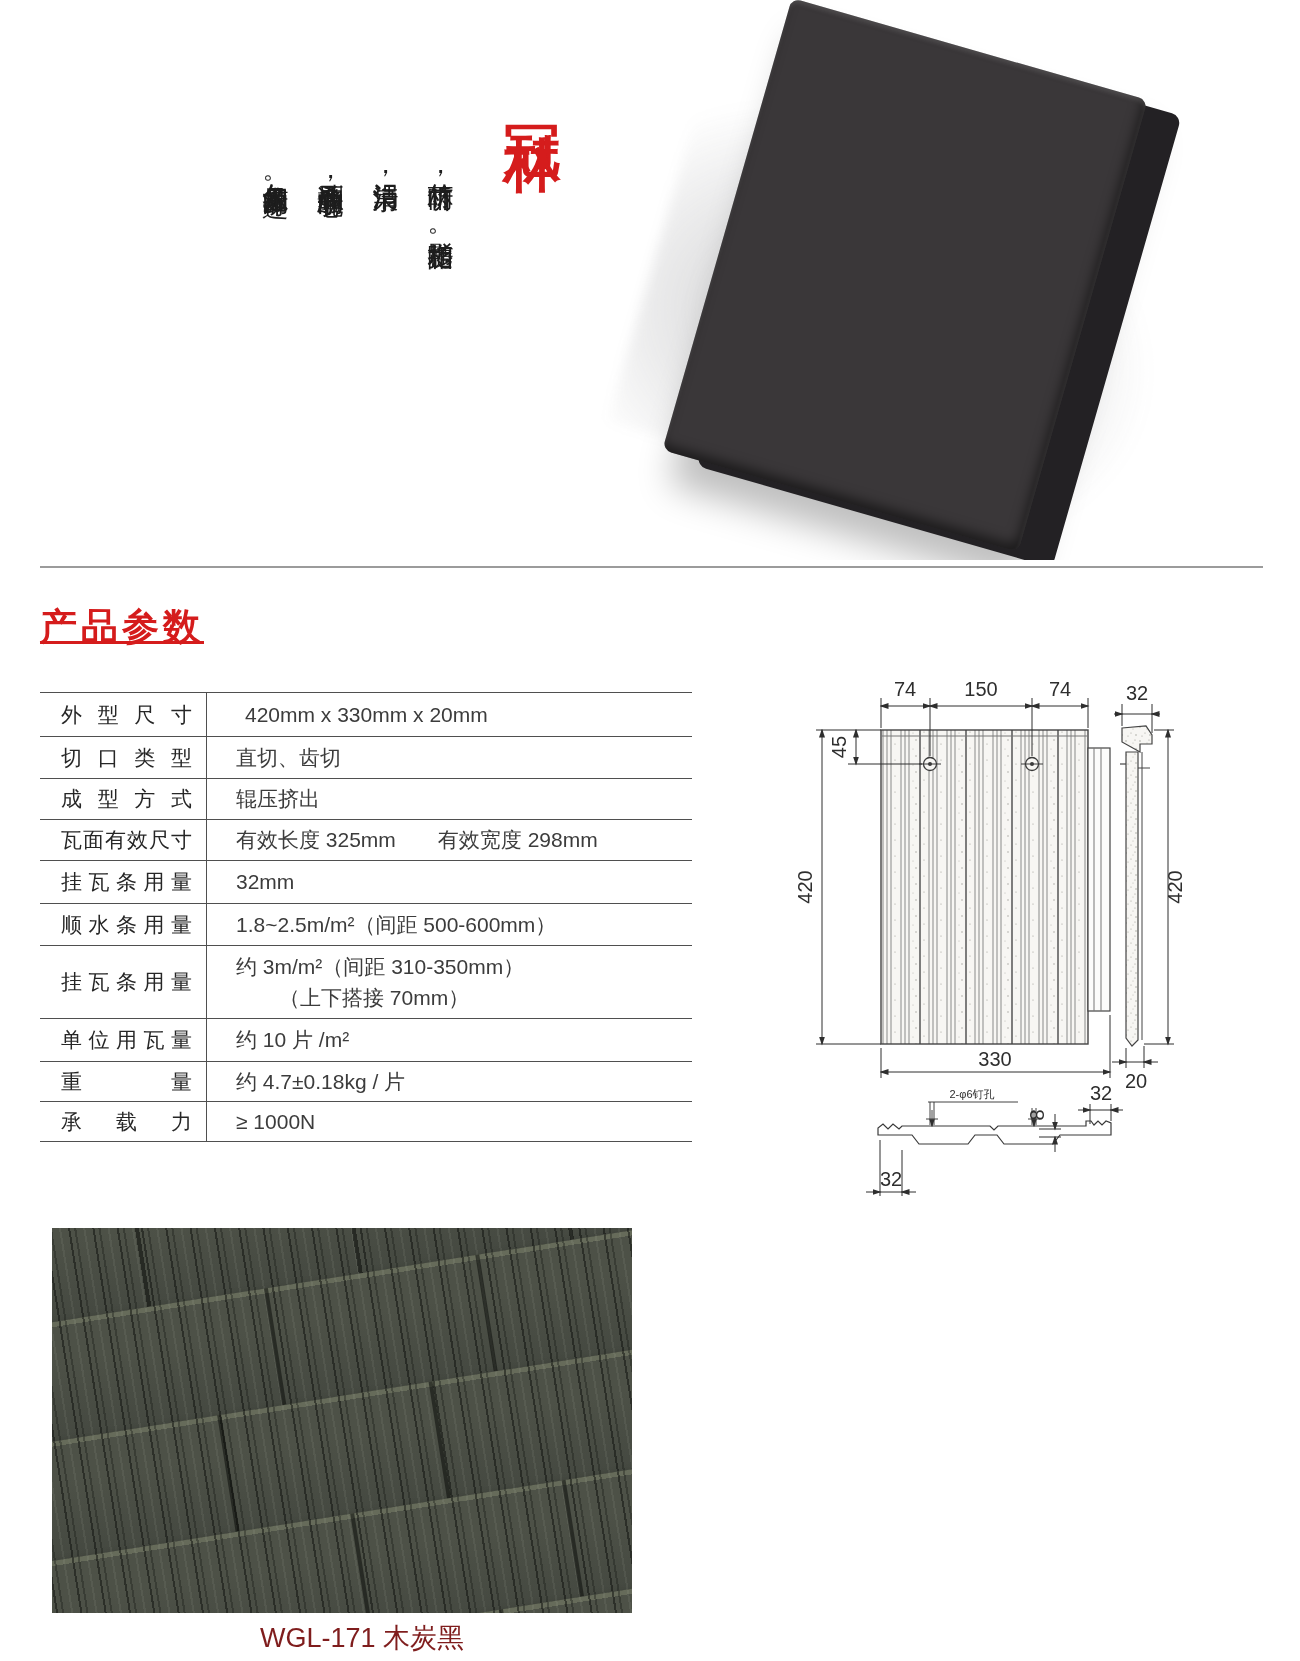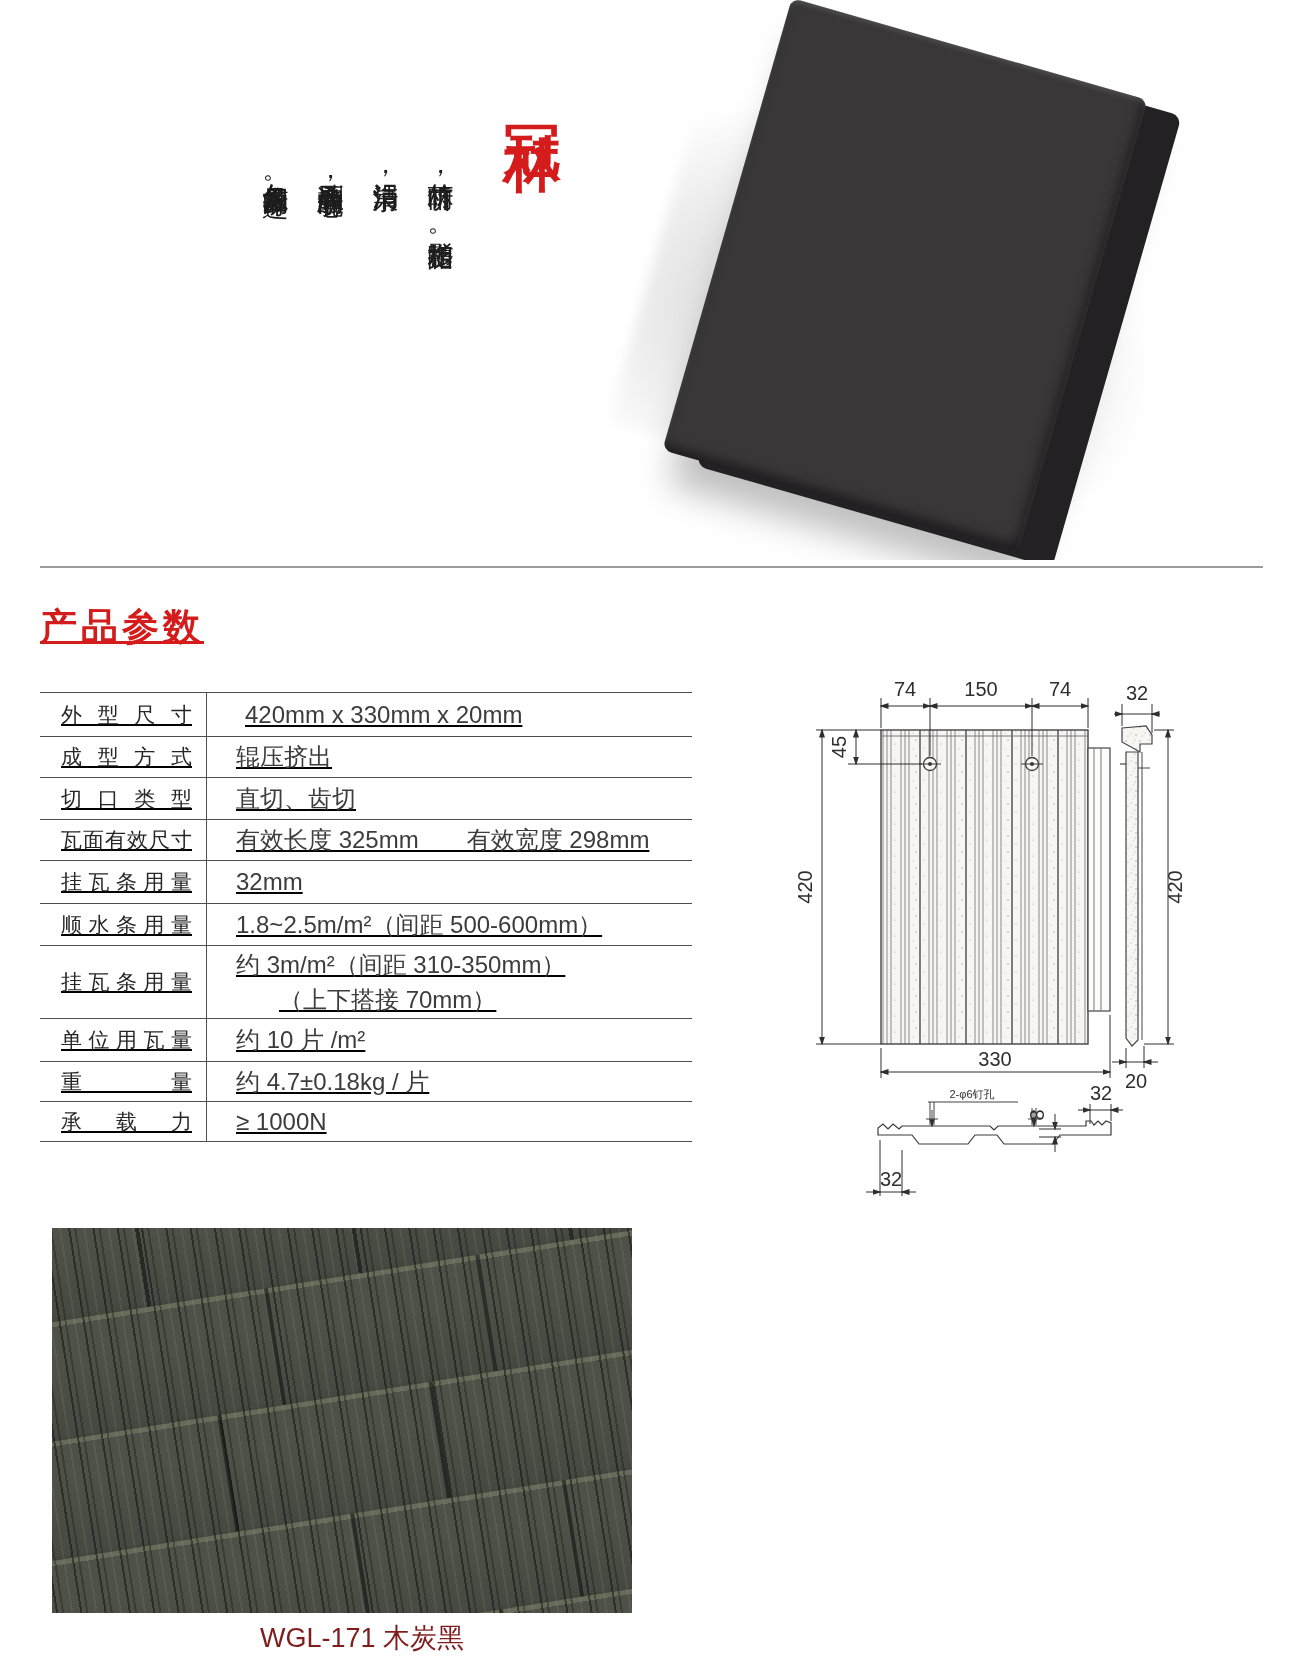--- a/index.html
+++ b/index.html
@@ -32,30 +32,30 @@
          linear-gradient(115deg,#534f4e 0%,#443ف41 0%,#43403f 38%,#363335 72%,#2b292c 100%);
         background-color:#3a3739;
         box-shadow:inset 0 3px 4px rgba(255,255,255,0.12),inset -4px -6px 12px rgba(0,0,0,0.5);}
 
   
   .divider{position:absolute;left:40px;top:566px;width:1223px;height:2px;background:#9b9b9b;}
   .sec-title{position:absolute;left:40px;top:602px;font-size:37px;font-weight:bold;
         letter-spacing:4px;color:#d51c1c;text-decoration:underline;}
 
   
-  .specs{position:absolute;left:40px;top:692px;width:652px;border-bottom:1.5px solid #4f4f4f;text-decoration:underline;}
+  .specs{position:absolute;left:40px;top:692px;width:652px;border-bottom:1.5px solid #4f4f4f;}
   .srow{display:flex;border-top:1.5px solid #4f4f4f;}
   .r0{height:43px}.r1{height:40px}.r2{height:41px}.r3{height:40px}.r4{height:42px}
   .r5{height:41px}.r6{height:72px}.r7{height:42px}.r8{height:39px}.r9{height:39px}
   .lbl{width:167px;box-sizing:border-box;padding:0 14px 0 21px;border-right:1.5px solid #4f4f4f;
        display:flex;flex-direction:column;justify-content:center;
        font-size:21px;color:#262626;}
   .lbl span{display:block;text-align:justify;text-align-last:justify;}
   .val{flex:1;display:flex;flex-direction:column;justify-content:center;
-       padding-left:29px;font-size:24px;color:#3c3c3c;}
+       padding-left:29px;font-size:21px;color:#3c3c3c;}
   .val.first{padding-left:38px;}
   .indent{margin-left:43px;margin-top:3px;}
 
   
   .draw{position:absolute;left:760px;top:640px;width:480px;height:580px;}
   .draw svg{display:block;}
   .dimtxt{font-family:"Liberation Sans",sans-serif;font-size:20px;fill:#2e2e2e;}
   .dimtxt.small{font-size:11px;}
 
   
@@ -103,34 +103,34 @@
 
   <div class="specs">
     <div class="srow r0">
       <div class="lbl">
           <span>外型尺寸</span>
         </div>
       <div class="val first">
           <span>420mm x 330mm x 20mm</span>
         </div>
     </div>
+    <div class="srow r2">
+      <div class="lbl">
+          <span>切口类型</span>
+        </div>
+      <div class="val">
+          <span>直切、齿切</span>
+        </div>
+    </div>
     <div class="srow r1">
       <div class="lbl">
           <span>成型方式</span>
         </div>
       <div class="val">
           <span>辊压挤出</span>
-        </div>
-    </div>
-    <div class="srow r2">
-      <div class="lbl">
-          <span>切口类型</span>
-        </div>
-      <div class="val">
-          <span>直切、齿切</span>
         </div>
     </div>
     <div class="srow r3">
       <div class="lbl">
           <span>瓦面有效尺寸</span>
         </div>
       <div class="val">
           <span>有效长度 325mm　　有效宽度 298mm</span>
         </div>
     </div>

